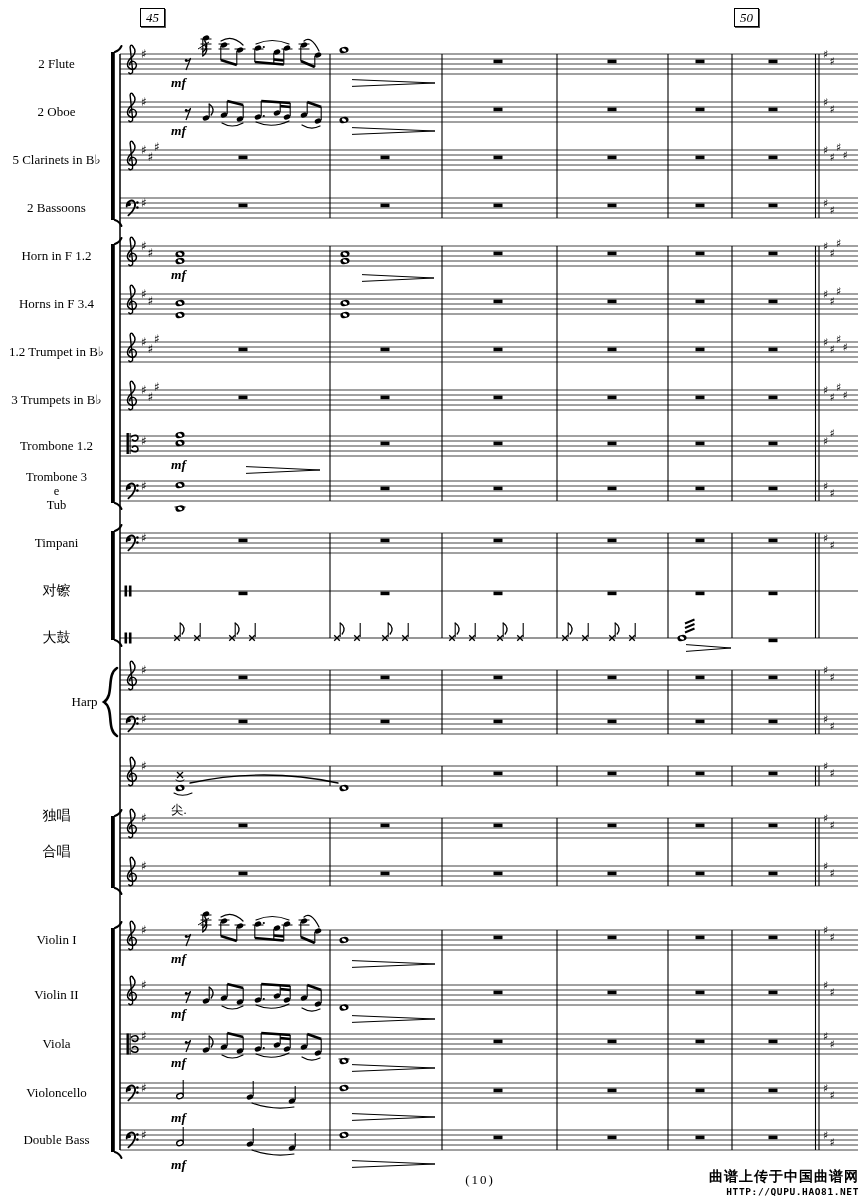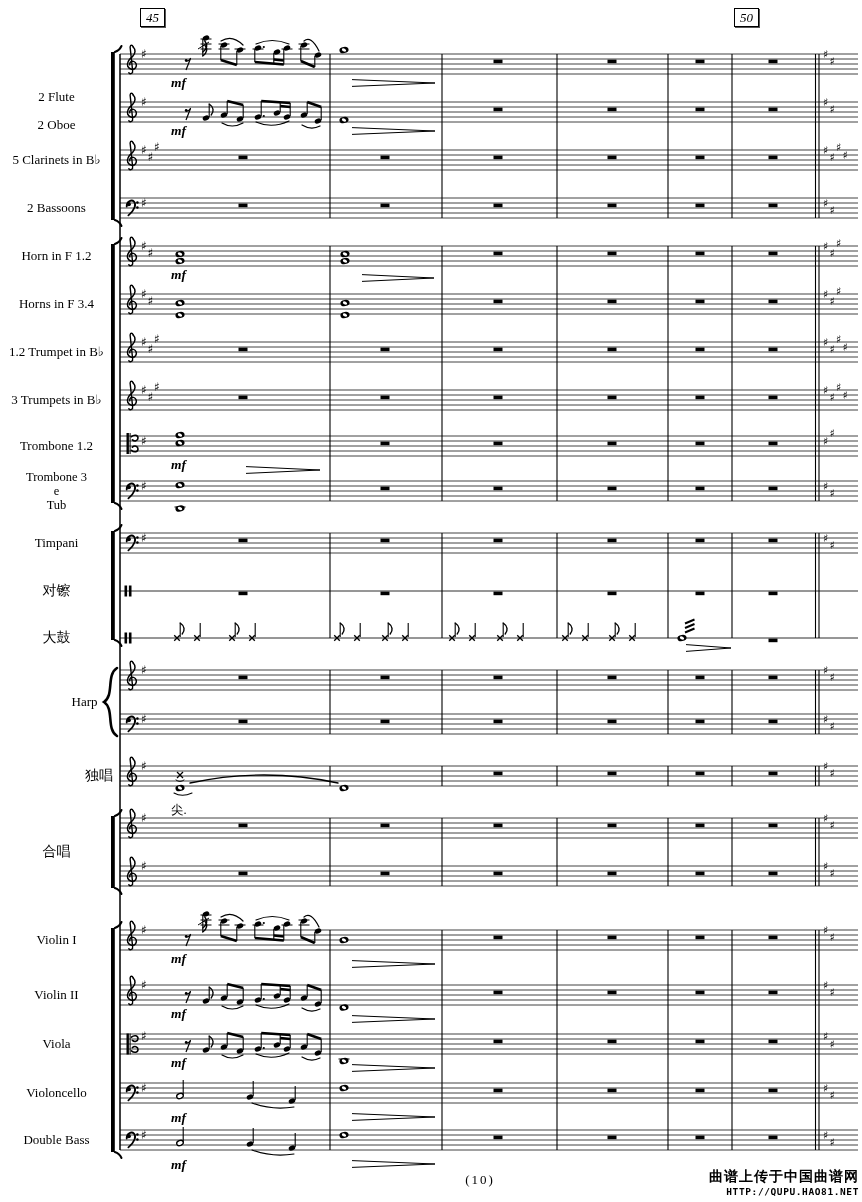--- a/index.html
+++ b/index.html
@@ -18,39 +18,39 @@
   .wm2{font-size:9.5px;font-weight:bold;font-family:"DejaVu Sans Mono","Liberation Mono",monospace;letter-spacing:0.6px;}
 </style>
 </head>
 <body>
 
 <div class="page">
   <span class="mbox" id="mbox-left" style="left:140px;top:8px;">45</span>
   <span class="mbox" id="mbox-right" style="left:734px;top:8px;">50</span>
 
   <div id="labels">
-      <div class="lbl" style="top: 55px; margin-top: 33px;">2 Flute</div>
-      <div class="lbl" style="top: 103px; margin-top: 13px;">2 Oboe</div>
+      <div class="lbl" style="top: 55px;">2 Flute</div>
+      <div class="lbl" style="top: 103px;">2 Oboe</div>
       <div class="lbl" style="top: 151px;">5 Clarinets in B♭</div>
       <div class="lbl" style="top: 199px;">2 Bassoons</div>
       <div class="lbl" style="top: 247px;">Horn in F 1.2</div>
       <div class="lbl" style="top: 295px;">Horns in F 3.4</div>
       <div class="lbl" style="top: 343px;">1.2 Trumpet in B♭</div>
       <div class="lbl" style="top: 391px;">3 Trumpets in B♭</div>
       <div class="lbl" style="top: 437px;">Trombone 1.2</div>
       <div class="lbl multi" style="top: 470px;">
         <div>Trombone 3</div>
         <div>e</div>
         <div>Tub</div>
       </div>
       <div class="lbl" style="top: 534px;">Timpani</div>
       <div class="lbl cjk" style="top: 582px;">对镲</div>
       <div class="lbl cjk" style="top: 629px;">大鼓</div>
       <div class="lbl" style="top: 693px; padding-left: 28px;">Harp</div>
-      <div class="lbl cjk" style="top: 767px; text-align: right;">独唱</div>
+      <div class="lbl cjk" style="top: 807px;">独唱</div>
       <div class="lbl cjk" style="top: 843px;">合唱</div>
       <div class="lbl" style="top: 931px;">Violin I</div>
       <div class="lbl" style="top: 986px;">Violin II</div>
       <div class="lbl" style="top: 1035px;">Viola</div>
       <div class="lbl" style="top: 1084px;">Violoncello</div>
       <div class="lbl" style="top: 1131px;">Double Bass</div>
     </div>
 
   <svg id="score" width="862" height="1202" viewBox="0 0 862 1202">
       <line x1="120" y1="54" x2="858" y2="54" stroke="#2e2e2e" stroke-width="0.9"></line>

